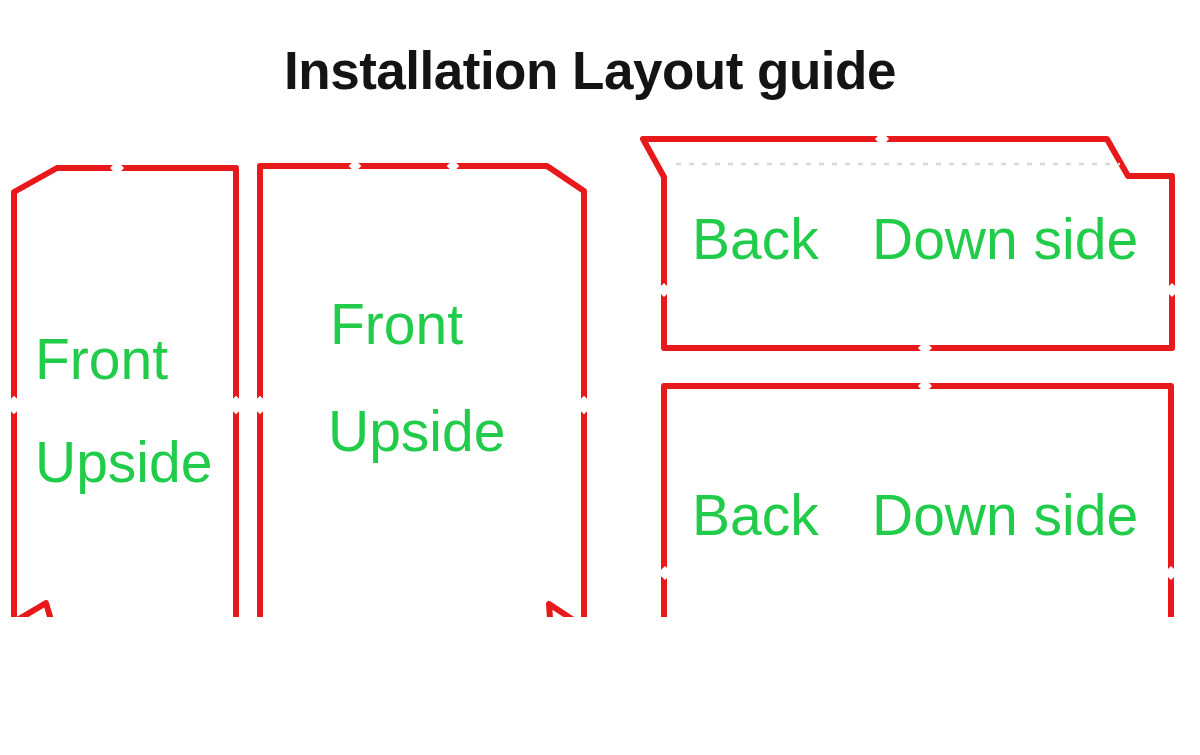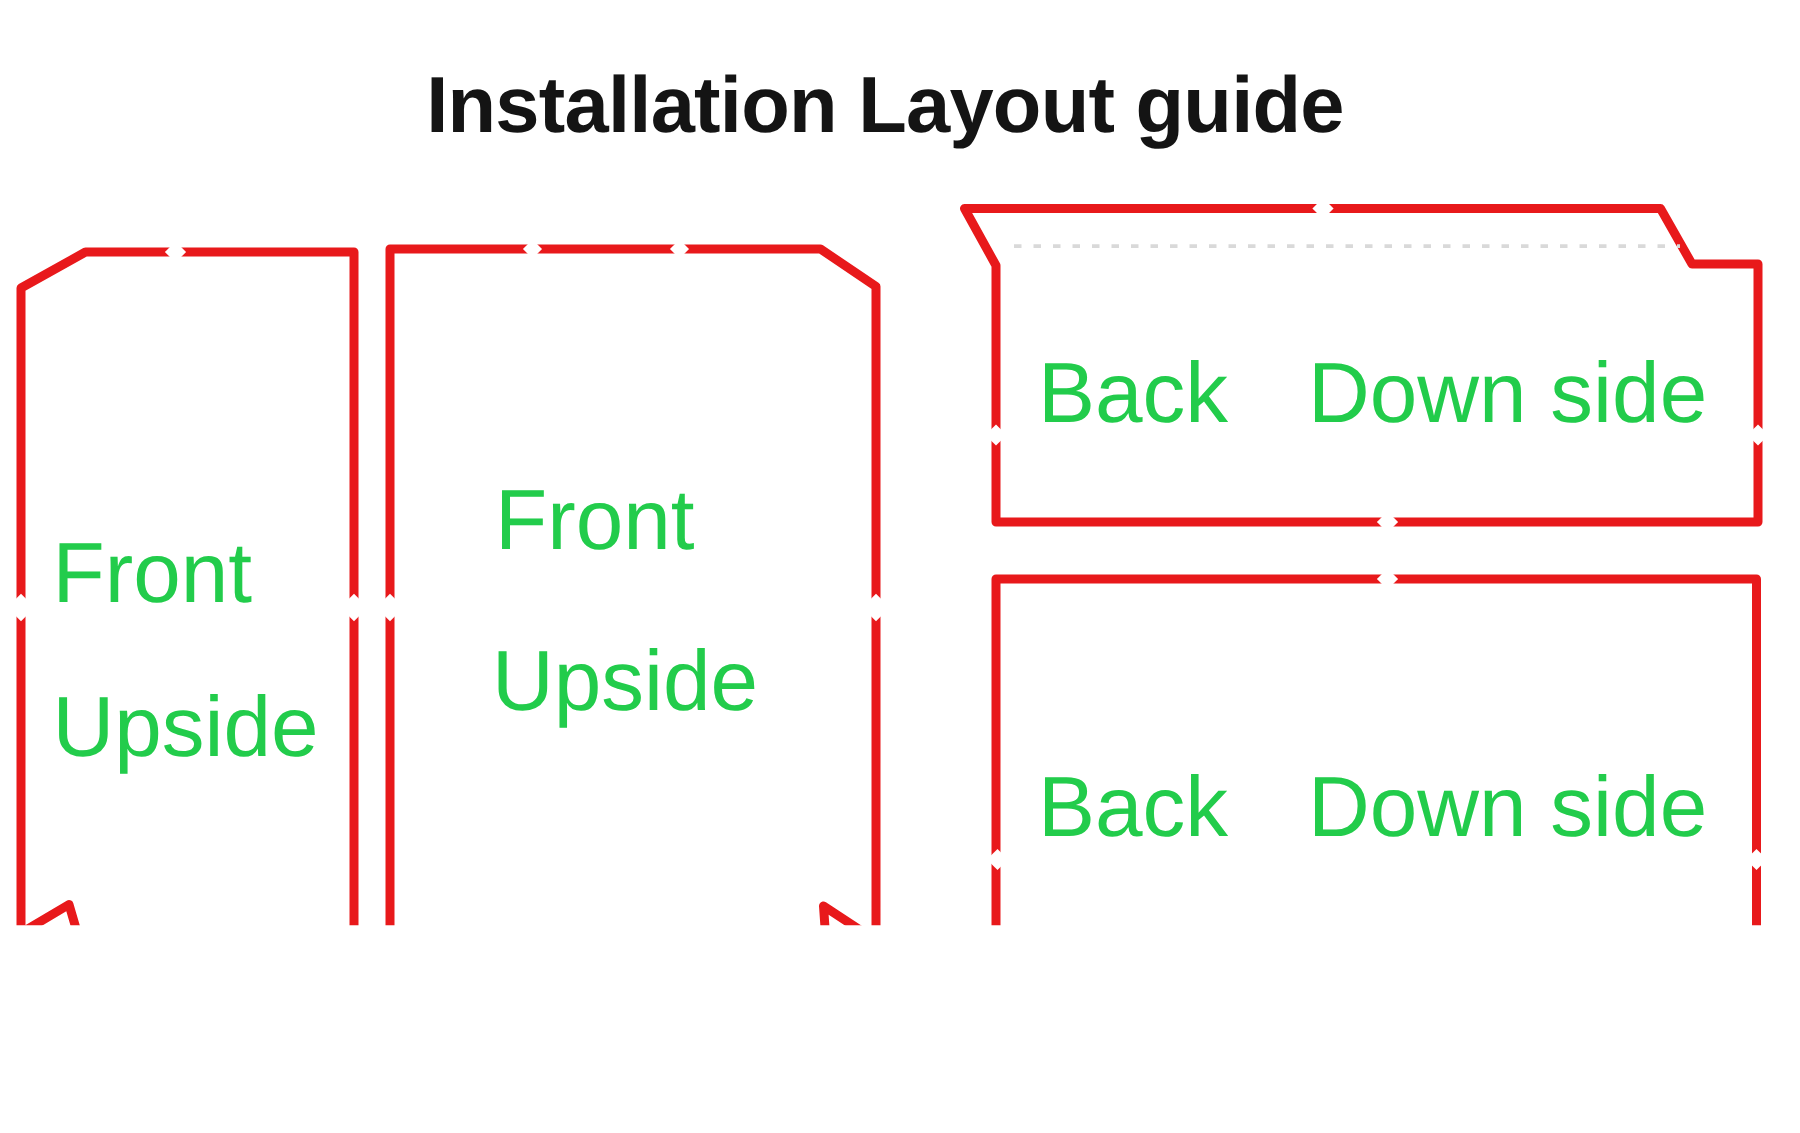--- a/index.html
+++ b/index.html
@@ -53,21 +53,20 @@
     stroke-width: 2.5;
     stroke-dasharray: 5 8;
   }
   .notch { fill: #ffffff; }
   .mat-label {
     position: absolute;
     line-height: 1;
     font-size: 57px;
     color: var(--label, #22cc4b);
     white-space: nowrap;
-    margin-top: 23px;
   }
 </style>
 </head>
 <body>
 
 <div class="stage">
 
   <div class="title">Installation Layout guide</div>
 
   <svg class="shapes-svg" viewBox="0 0 1200 755" aria-hidden="true">

